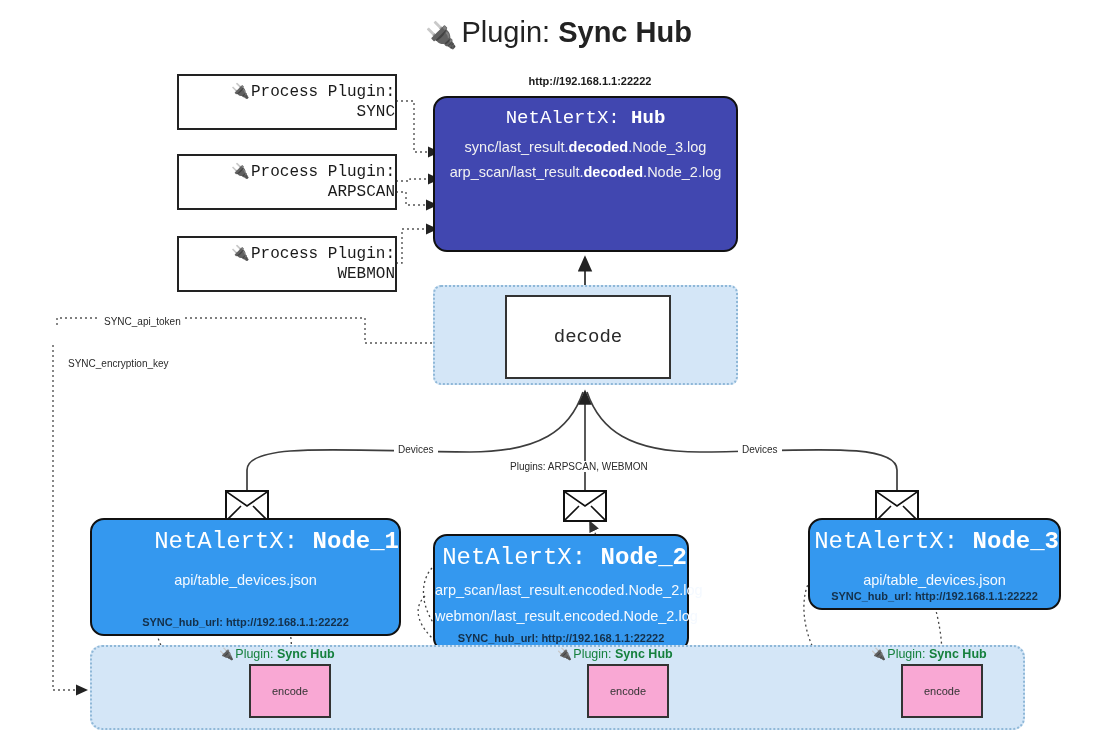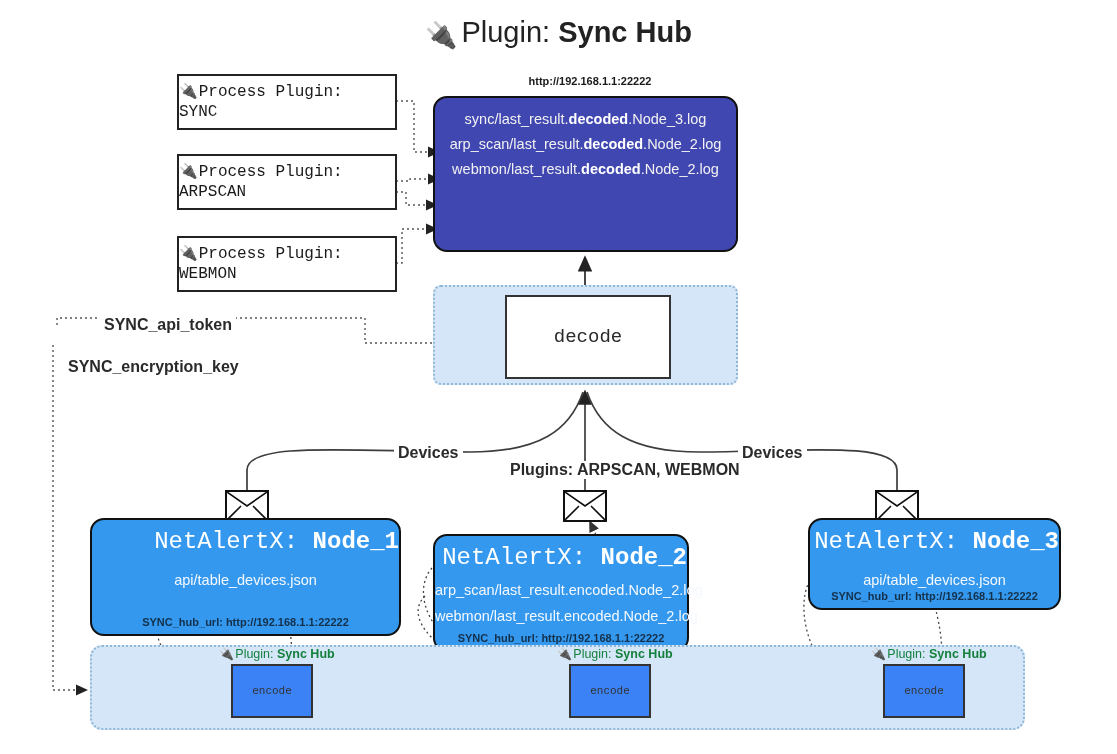--- a/index.html
+++ b/index.html
@@ -39,21 +39,21 @@
   
   .proc-box {
     width: 220px; height: 56px;
     border: 2px solid #222222;
     background: #ffffff;
     font-family: "Liberation Mono", monospace;
     font-size: 16px;
     color: #1a1a1a;
     display: flex;
     flex-direction: column;
-    align-items: flex-start;
+    align-items: flex-end;
     justify-content: center;
     line-height: 1.25;
   }
   .proc-box .l1 { display: block; white-space: nowrap; }
   .proc-box .l2 { display: block; white-space: nowrap; }
   .proc-box .plug { font-family: "DejaVu Sans", sans-serif; font-size: 15px; margin-right: 1px; }
 
   
   #hub-url {
     position: absolute;
@@ -127,26 +127,26 @@
     width: 160px;
     text-align: center;
     font-size: 12.5px;
     color: #15803d;
     white-space: nowrap;
   }
   .encode-label .b { font-weight: bold; }
   .encode-label .plug { font-size: 12px; margin-right: 1px; }
   .encode-box {
     position: absolute;
-    top: 17px; left: 34px;
+    top: 17px; left: 52px;
     width: 82px; height: 54px;
-    background: #3b82f6;
+    background: #f9a8d4;
     border: 2px solid #333333;
     display: flex; align-items: center; justify-content: center;
-    font-family: Liberation Mono, monospace;
+    font-family: Liberation Sans, sans-serif;
     font-size: 11px;
     color: #333333;
   }
 
   
   .node-box {
     background: #3498ef;
     border: 2px solid #111111;
     border-radius: 14px;
     padding-top: 8px;
@@ -182,26 +182,25 @@
     position: absolute;
     width: 44px; height: 32px;
     background: #ffffff;
     border: 2px solid #111111;
   }
   .envelope svg { display: block; }
 
   
   .edge-label {
     position: absolute;
-    font-size: 16px;
+    font-size: 10px;
     color: #2a2a2a;
     background: #ffffff;
     padding: 0 4px;
     white-space: nowrap;
-    font-weight: bold;
   }
 </style>
 </head>
 <body>
 
 <div id="canvas">
 
   <svg id="edges" viewBox="0 0 1117 754">
     <defs>
       <marker id="arrow" markerWidth="9" markerHeight="9" refX="7.5" refY="4" orient="auto">
@@ -249,28 +248,28 @@
     <span class="l1"><span class="plug">🔌</span><span>Process Plugin:</span></span>
     <span class="l2">ARPSCAN</span>
   </div>
   <div class="node proc-box" style="left:177px; top:236px;">
     <span class="l1"><span class="plug">🔌</span><span>Process Plugin:</span></span>
     <span class="l2">WEBMON</span>
   </div>
 
   <div id="hub-url">http://192.168.1.1:22222</div>
   <div class="node" id="hub">
+    <div class="hub-title">
+      <span>NetAlertX: </span><span class="b">Hub</span>
+    </div>
     <div class="hub-line">
       <span>sync/last_result.</span><b>decoded</b><span>.Node_3.log</span>
     </div>
     <div class="hub-line">
       <span>arp_scan/last_result.</span><b>decoded</b><span>.Node_2.log</span>
-    </div>
-    <div class="hub-line">
-      <span>webmon/last_result.</span><b>decoded</b><span>.Node_2.log</span>
     </div>
   </div>
 
   <div class="node" id="decode-wrap">
     <div id="decode-box">decode</div>
   </div>
 
   <div class="edge-label" style="left:100px; top:316px;">SYNC_api_token</div>
   <div class="edge-label" style="left:64px; top:358px;">SYNC_encryption_key</div>
 

